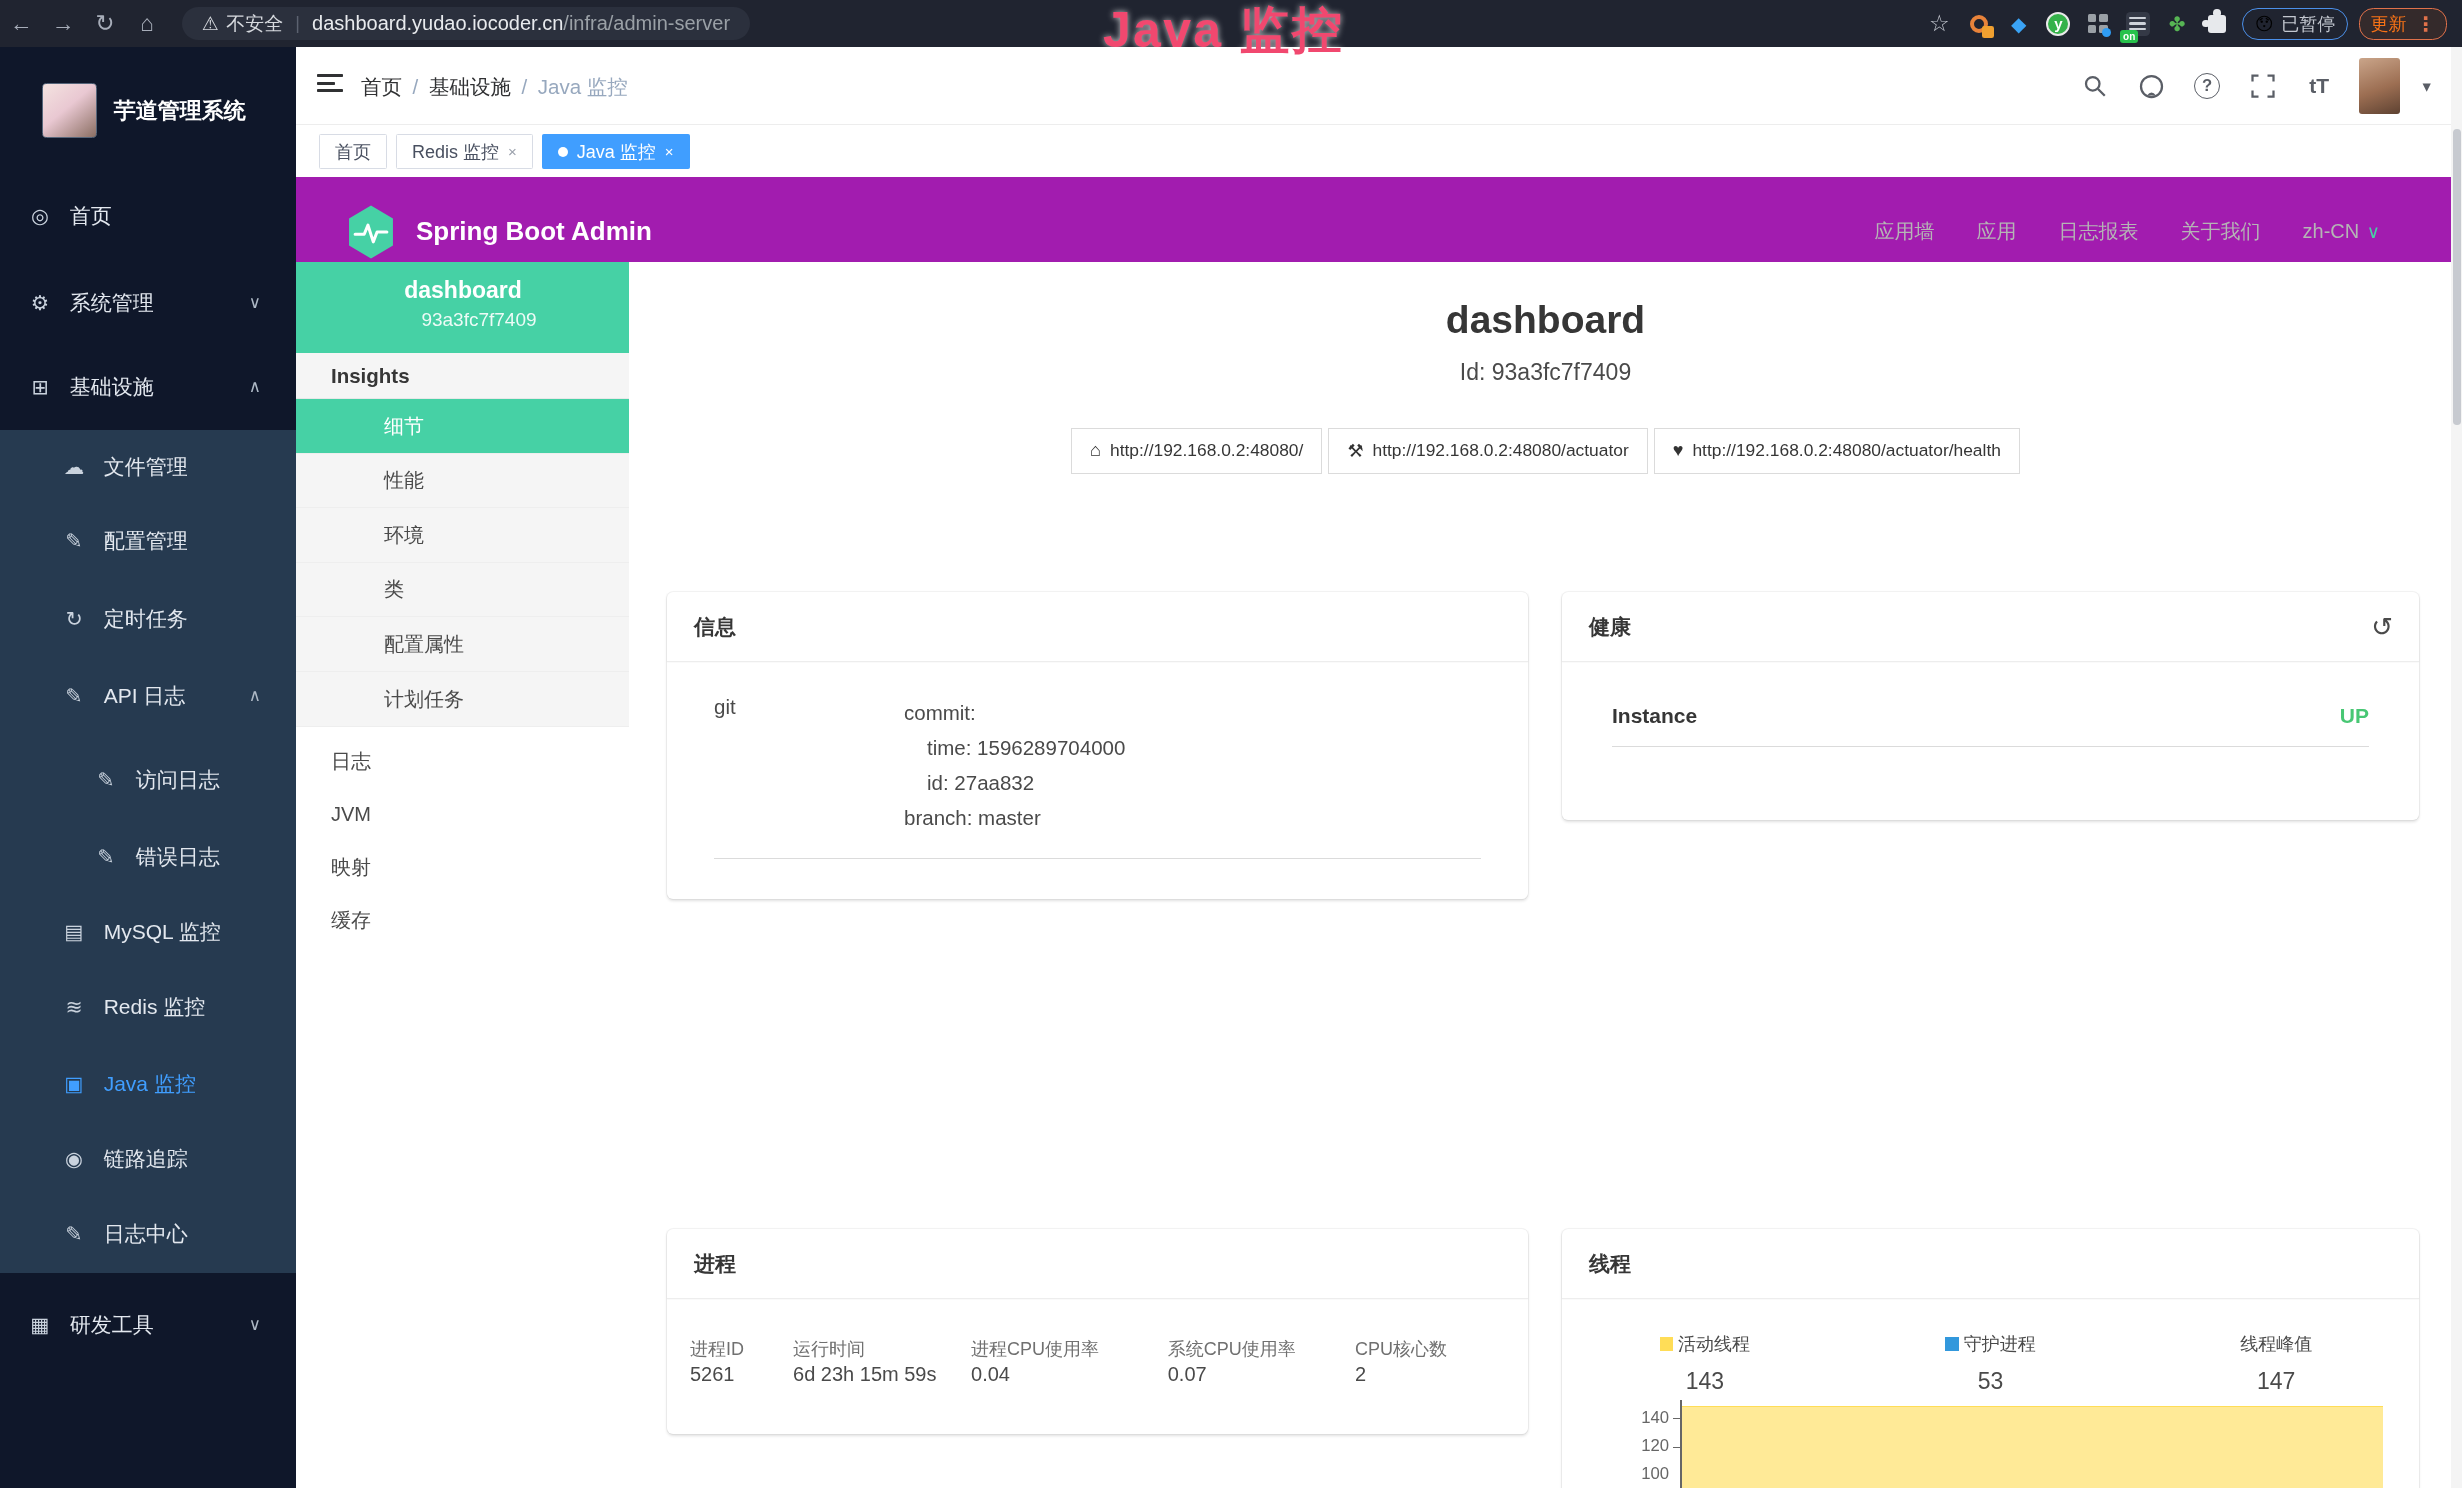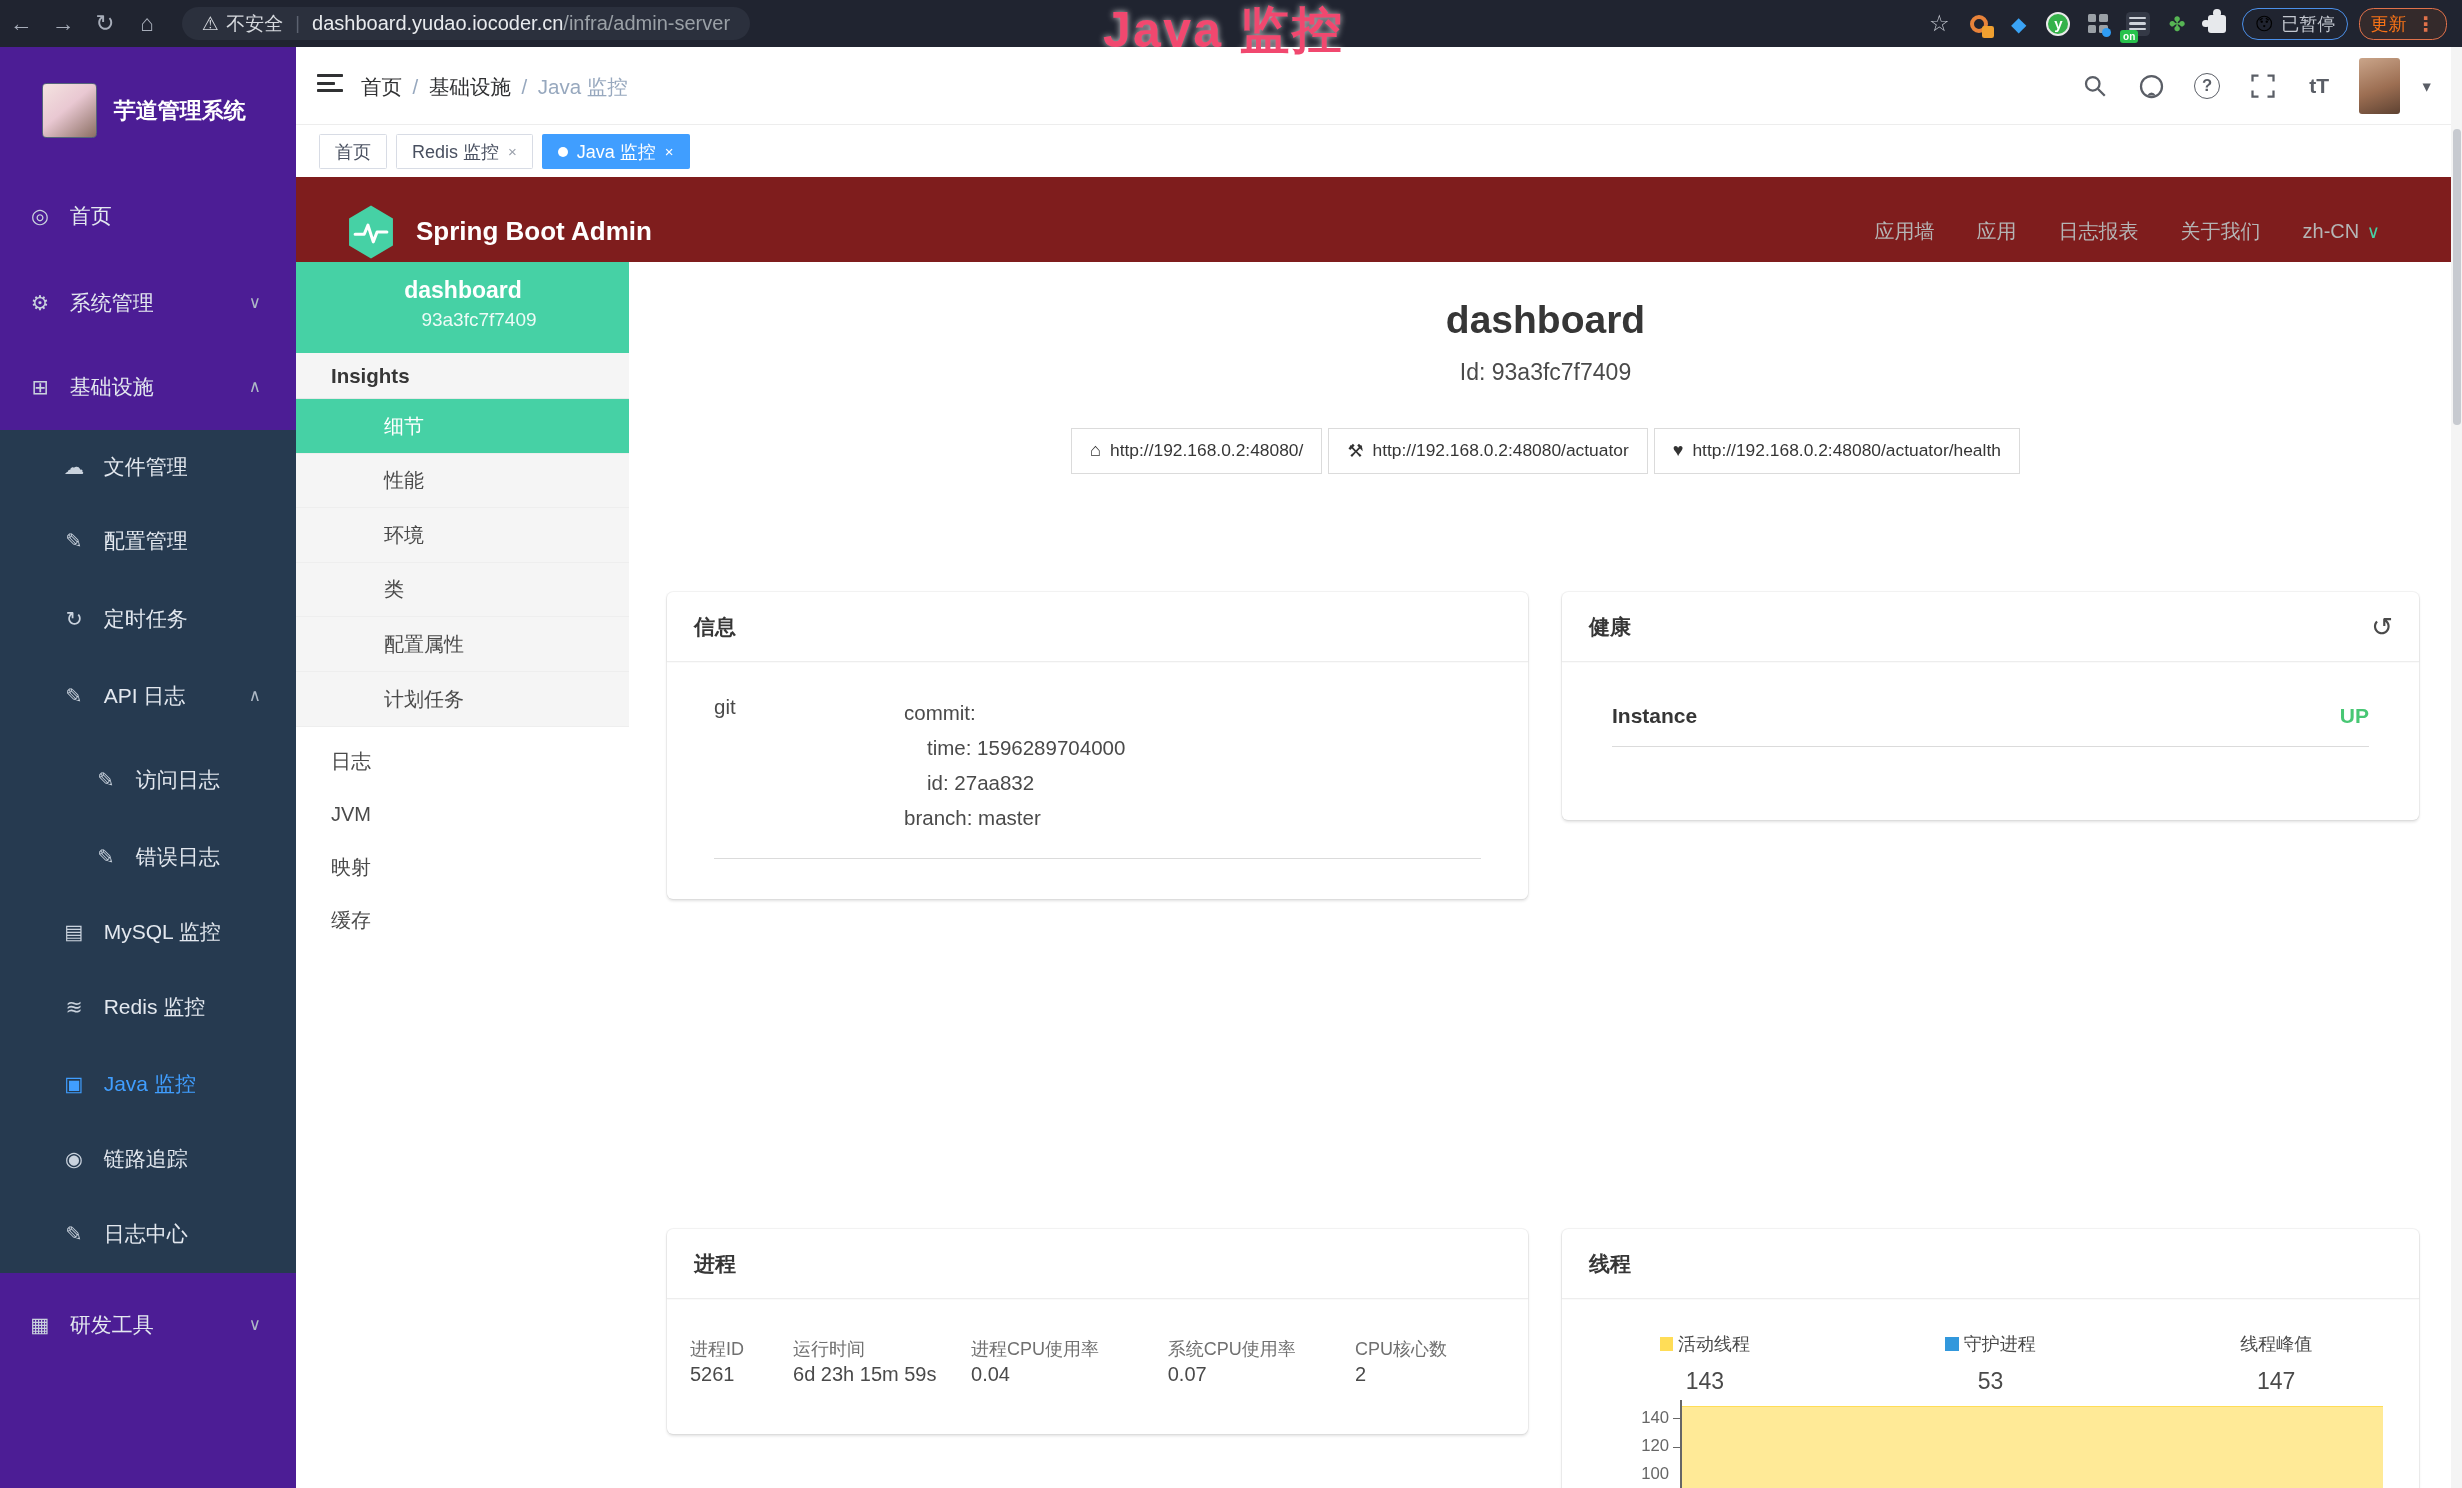--- a/index.html
+++ b/index.html
@@ -47,21 +47,21 @@
   .update-pill{height:32px;border:1.5px solid #e0714a;border-radius:14.4px;display:flex;align-items:center;
     gap:9px;padding:0 10.6px;background:#342a2b;}
   .update-txt{color:#f97316;font-size:18px;}
   .kebab{color:#e0714a;font-size:20px;font-weight:bold;}
 
   
   .annotation{position:absolute;left:1103px;top:-3px;font-size:50px;font-weight:bold;color:#f1486f;
     letter-spacing:2.3px;z-index:60;text-shadow:0 0 6px rgba(255,255,255,.75);}
 
   
-  .sidebar{position:absolute;left:0;top:47px;width:296px;height:1442px;background:#4c1d95;color:#dfe4ec;}
+  .sidebar{position:absolute;left:0;top:47px;width:296px;height:1442px;background:#0f172a;color:#dfe4ec;}
   .logo-row{position:absolute;left:0;top:10.6px;width:296px;height:106px;display:flex;align-items:center;}
   .logo-img{width:55px;height:55px;border-radius:4.6px;margin-left:42px;
     background:linear-gradient(140deg,#f4e3e0 0%,#e9c8d2 45%,#8b6f63 100%);border:0.8px solid #55657a;}
   .logo-title{margin-left:16.7px;font-size:22px;font-weight:bold;color:#fff;}
   .submenu-block{position:absolute;left:0;top:383px;width:296px;height:843px;background:#263a50;}
   .m-item{position:absolute;left:0;width:296px;height:53px;display:flex;align-items:center;cursor:pointer;font-size:21px;}
   .m-item .ic{width:26px;text-align:center;font-size:20.5px;color:#c9d2dd;}
   .m-item .lbl{margin-left:16.7px;color:#e3e8ef;}
   .lv1 .ic{margin-left:27px;} .lv2 .ic{margin-left:61px;} .lv3 .ic{margin-left:93px;}
   .m-item .chev{position:absolute;right:35px;font-size:16.7px;color:#aeb9c6;}
@@ -90,21 +90,21 @@
   .tabbar{position:absolute;left:296px;top:126px;width:2167px;height:51px;background:#fff;display:flex;
     align-items:center;gap:9px;padding-left:23px;}
   .tab{height:35px;border:0.8px solid #d8dce5;background:#fff;color:#495060;font-size:18px;display:flex;
     align-items:center;padding:0 15px;gap:9px;cursor:pointer;border-radius:1.5px;}
   .tab .x{font-size:15px;color:#9aa0ab;}
   .tab.active{background:#409eff;border-color:#409eff;color:#fff;}
   .tab.active .x{color:#fff;}
   .tab .dot{width:10px;height:10px;border-radius:50%;background:#fff;}
 
   
-  .sba-nav{position:absolute;left:296px;top:177px;width:2167px;height:109px;background:#7f1d1d;
+  .sba-nav{position:absolute;left:296px;top:177px;width:2167px;height:109px;background:#a21caf;
     display:flex;align-items:center;}
   .hexwrap{margin-left:50px;width:50px;height:56px;flex:0 0 auto;}
   .sba-brand{margin-left:20px;color:#fff;font-size:26px;font-weight:bold;}
   .sba-links{margin-left:auto;margin-right:83px;display:flex;align-items:center;gap:42px;}
   .sba-link{color:#b5b5b5;font-size:20px;cursor:pointer;}
   .sba-locale{color:#b5b5b5;font-size:20px;cursor:pointer;display:flex;align-items:center;gap:7.6px;}
   .sba-locale .c{color:#46d1a5;font-size:18px;}
 
   
   .sba-side{position:absolute;left:296px;top:262px;width:334px;height:1227px;background:#fff;

